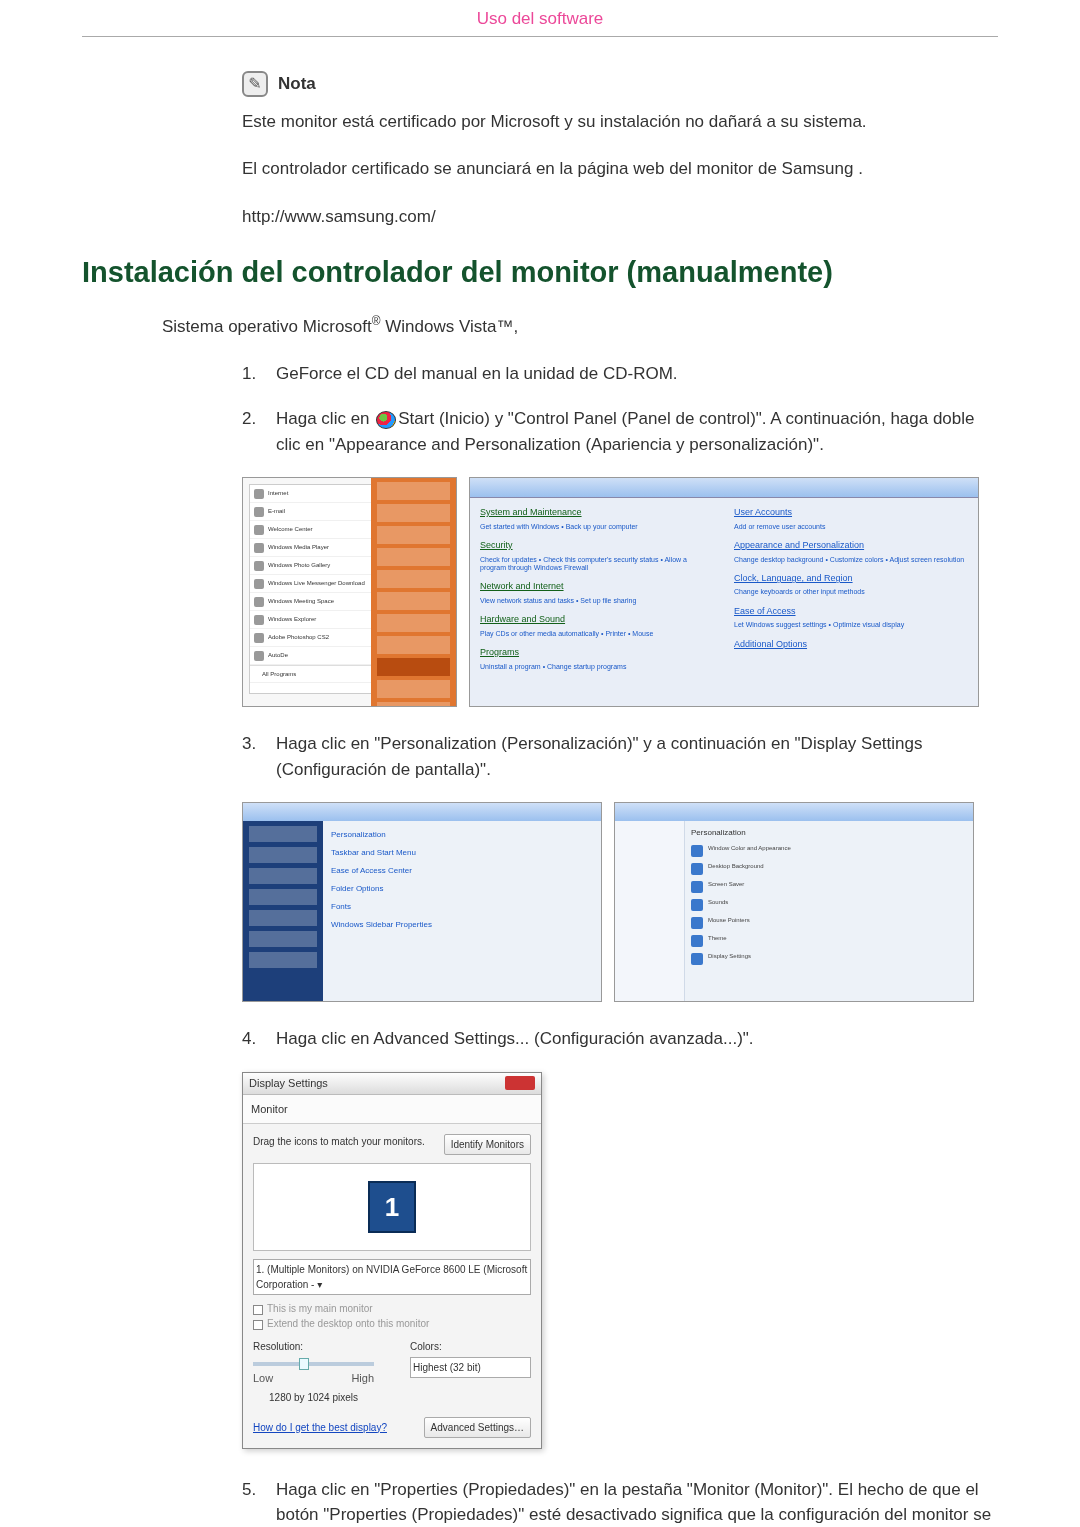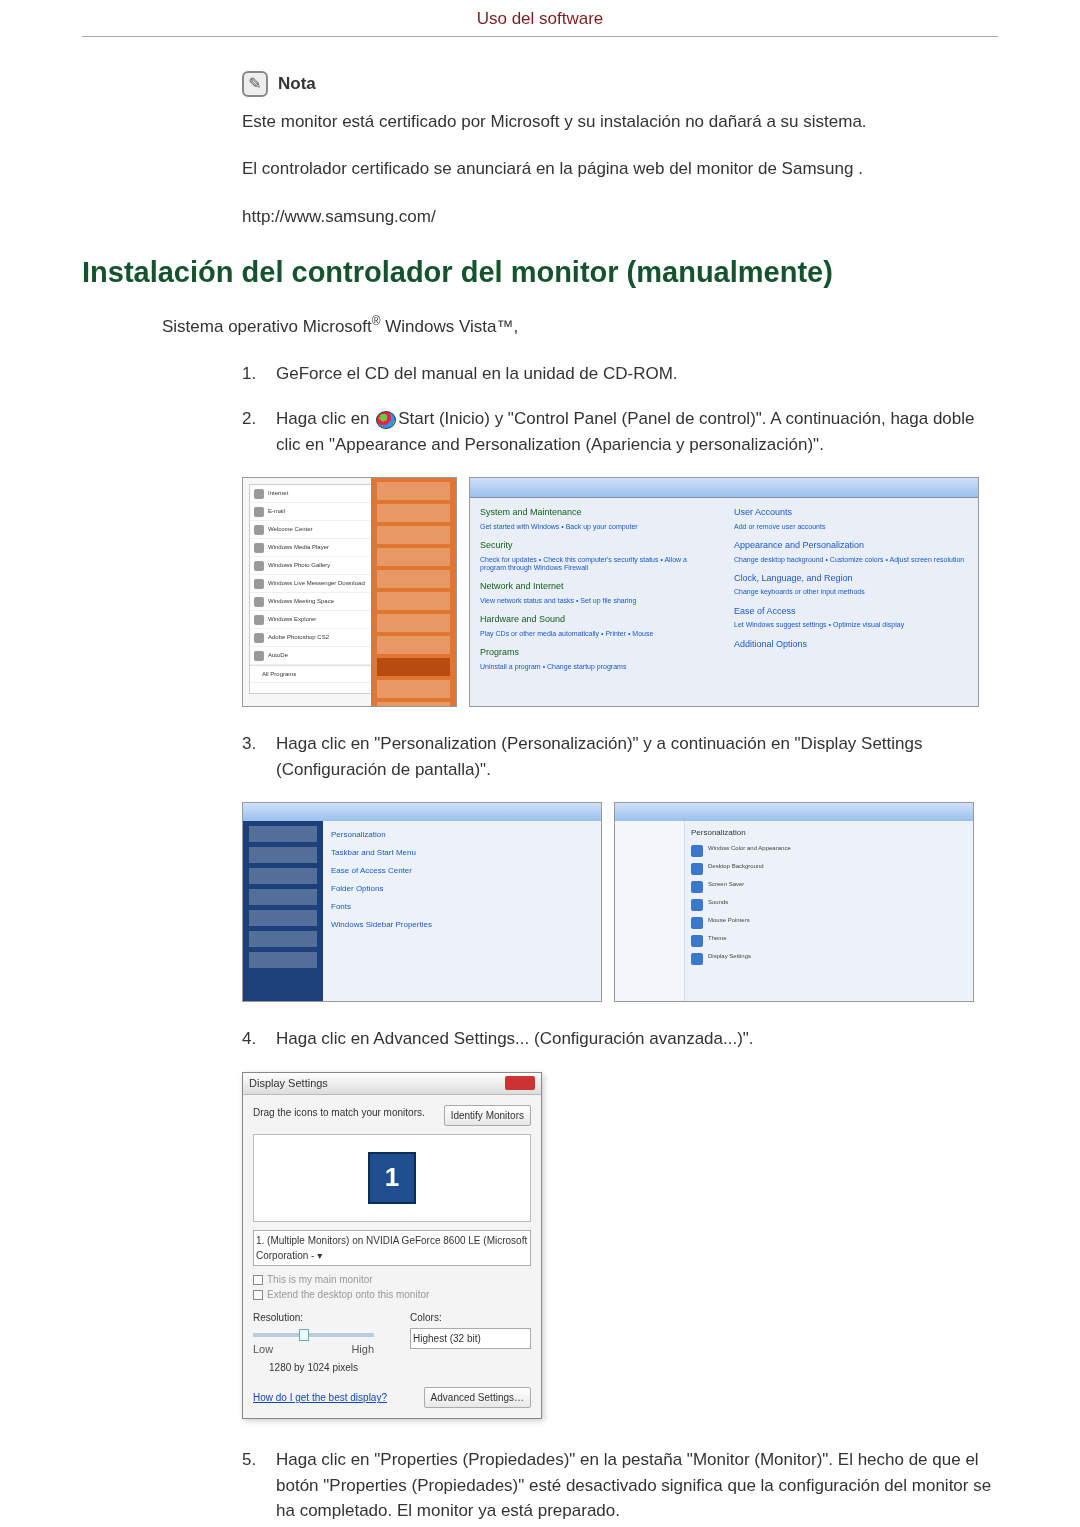--- a/index.html
+++ b/index.html
@@ -6,21 +6,21 @@
     body {
       width: 1080px;
       height: 1527px;
       background: #fff;
       font-family: Arial, Helvetica, sans-serif;
       color: #333;
       font-size: 17px;
       line-height: 1.5;
       padding: 6px 82px 0 82px;
     }
-    .header-title { text-align: center; font-size: 17px; color: #7f1d1d; margin-bottom: 4px; }
+    .header-title { text-align: center; font-size: 17px; color: #ec4899; margin-bottom: 4px; }
     hr.top-rule { border: none; border-top: 1px solid #aaa; margin-bottom: 34px; }
     .nota-row { display: flex; align-items: center; margin-left: 160px; margin-bottom: 12px; gap: 6px; }
     .nota-icon {
       width: 26px; height: 26px; border: 2px solid #888; border-radius: 6px;
       background: #eee; display: inline-flex; align-items: center; justify-content: center;
       font-size: 16px; color: #555;
     }
     .nota-label { font-size: 17px; font-weight: bold; margin-left: 4px; }
     .nota-text { margin-left: 160px; margin-bottom: 22px; }
     .section-title { font-size: 29px; font-weight: bold; margin: 16px 0 18px 0; color: #14532d; }
@@ -34,21 +34,21 @@
     .scr1a { width: 215px; height: 230px; background: linear-gradient(90deg,#f7f7f7 60%,#e68a4a 60%); }
     .scr1a .list { background: #fff; width: 58%; height: 92%; margin: 6px; border: 1px solid #ccc; }
     .scr1a .list .row { height: 18px; border-bottom: 1px solid #f0f0f0; display:flex; align-items:center; padding-left:4px; gap:4px;}
     .scr1a .list .row .ic{width:10px;height:10px;background:#999;border-radius:2px;}
     .scr1a .side { position: absolute; right: 0; top: 0; width: 40%; height: 100%; background: #e07630; }
     .scr1a .side .sitem { height: 18px; margin: 4px 6px; background: rgba(255,255,255,0.25); }
     .scr1b { width: 510px; height: 230px; background: #e9eef7; }
     .scr1b .bar { height: 20px; background: linear-gradient(#cfe0f7,#9bc0ee); border-bottom:1px solid #88a; }
     .scr1b .pane { padding: 8px 10px; display:flex; gap:20px; }
     .scr1b .col { flex:1; }
-    .scr1b .hdr { color: #126019; font-size: 9px; margin-bottom: 3px; }
+    .scr1b .hdr { color: #126019; font-size: 9px; margin-bottom: 3px; text-decoration: underline; }
     .scr1b .txt { color: #1a59c8; font-size: 7px; margin-bottom: 8px; line-height:1.2; }
     .scr1b .rgt .hdr{color:#1a59c8;}
     .scr2a, .scr2b { width: 360px; height: 200px; background: #edf2f8; }
     .scr2a .bar, .scr2b .bar { height: 18px; background: linear-gradient(#cfe0f7,#9bc0ee); }
     .scr2a .body { display: flex; height: calc(100% - 18px); }
     .scr2a .sidebar { width: 80px; background: #1d3f7a; }
     .scr2a .sidebar .si { height: 16px; margin:5px 6px; background: rgba(255,255,255,0.25); }
     .scr2a .main { flex:1; padding:8px; }
     .scr2a .gi { color:#1a59c8; font-size:8px; margin-bottom:6px; }
     .scr2b .body{display:flex;height:calc(100% - 18px);}
@@ -281,20 +281,21 @@
     <div class="step-num">4.</div>
     <div class="step-body">Haga clic en Advanced Settings... (Configuración avanzada...)".</div>
   </div>
 </div>
 
 <div class="dialog">
   <div class="titlebar">
     <span>Display Settings</span>
     <span class="close"></span>
   </div>
+  <div class="tab">Monitor</div>
   <div class="inner">
     <div style="display:flex;justify-content:space-between;align-items:flex-start;">
       <span>Drag the icons to match your monitors.</span>
       <span class="ident-btn">Identify Monitors</span>
     </div>
     <div class="monitor-box">
       <div class="mon">1</div>
     </div>
     <div class="fakeselect">1. (Multiple Monitors) on NVIDIA GeForce 8600 LE (Microsoft Corporation - ▾</div>
     <div style="margin-top:6px;color:#999;">

